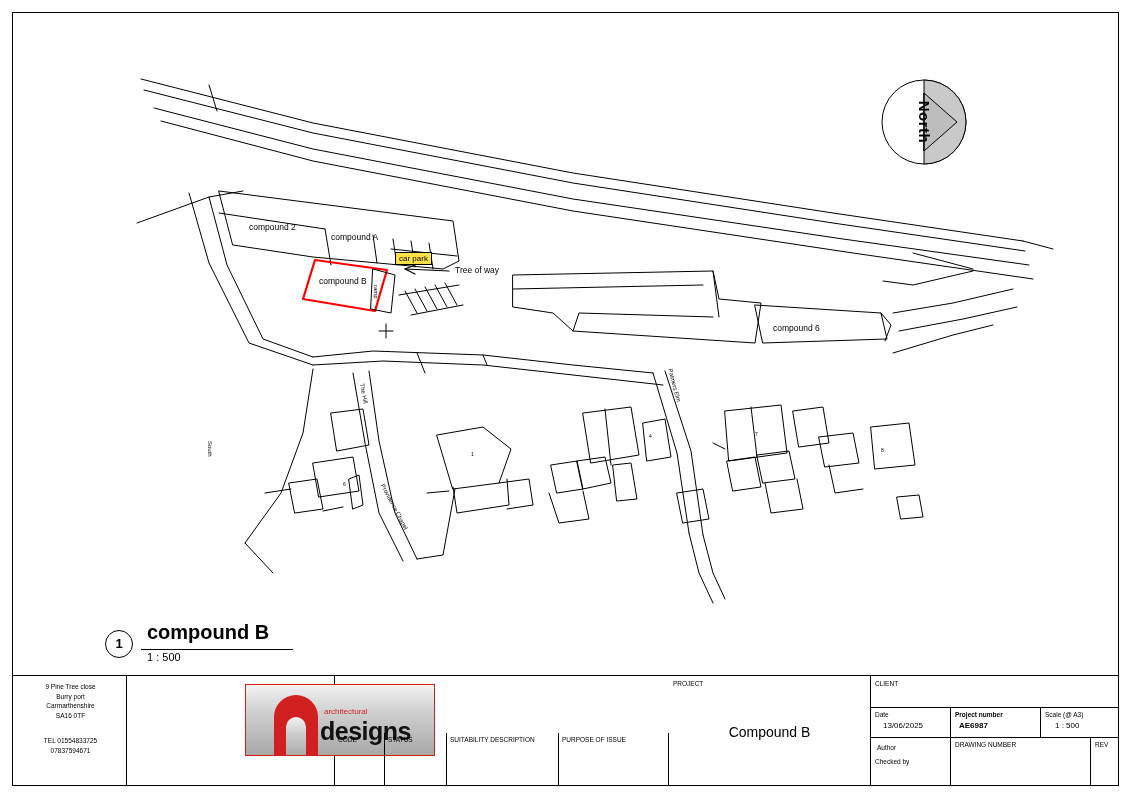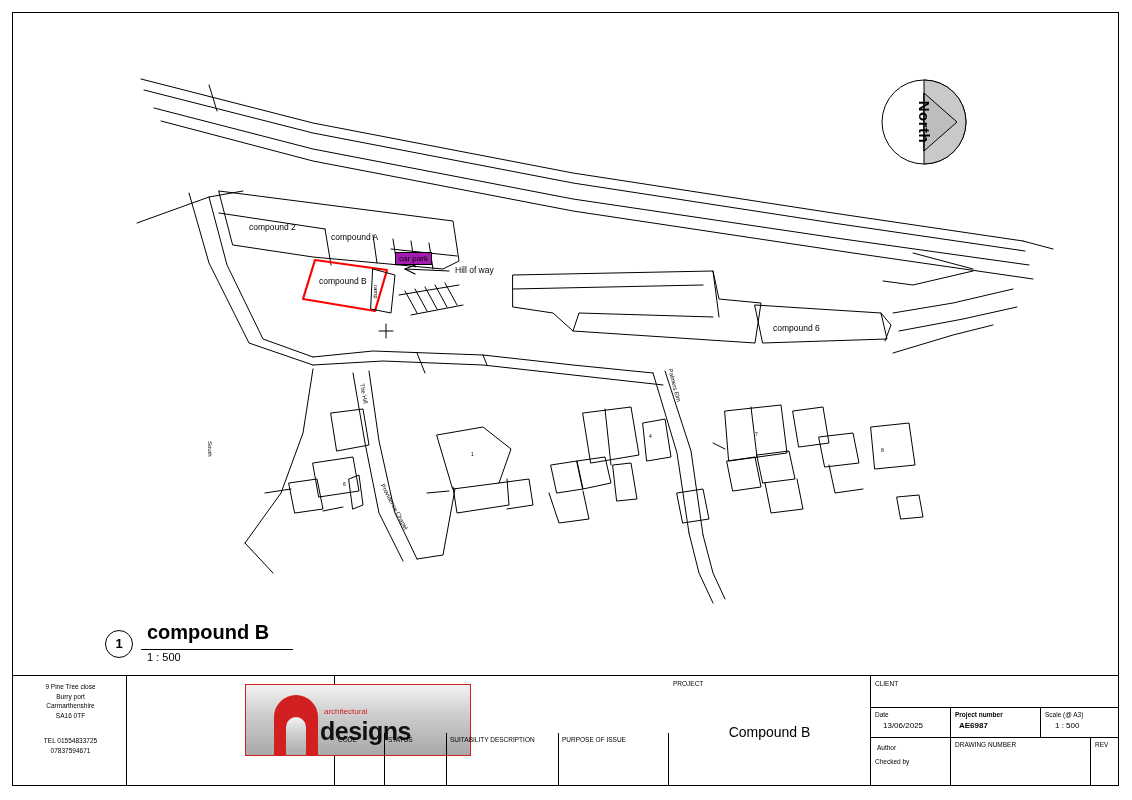--- a/index.html
+++ b/index.html
@@ -43,21 +43,21 @@
     font-size: 8.5px;
     color: #000;
     white-space: nowrap;
   }
   .maplabel.sm { font-size: 6px; }
   .maplabel.xs { font-size: 5px; }
   .framed {
     position: absolute;
     font-size: 8px;
     border: 1px solid #000;
-    background: #a21caf;
+    background: #fde047;
     padding: 1px 3px;
     white-space: nowrap;
   }
   
   .north-wrap {
     position: absolute;
     left: 868px;
     top: 66px;
     width: 86px;
     height: 86px;
@@ -150,21 +150,21 @@
     top: 60px;
     width: 95px;
     text-align: center;
     font-size: 6.5px;
     line-height: 9.5px;
   }
   .logo-box {
     position: absolute;
     left: 118px;
     top: 8px;
-    width: 226px;
+    width: 190px;
     height: 72px;
     border: 1.5px solid #d21f1f;
     background: linear-gradient(180deg,#f2f2f2 0%,#cfcfcf 40%,#a8a8a8 100%);
     box-sizing: border-box;
     overflow: hidden;
   }
   .logo-A {
     position: absolute;
     left: 28px;
     top: 10px;
@@ -346,21 +346,21 @@
         <path d="M43 14 L43 72" stroke="#000000" stroke-width="1"></path>
       </svg>
       <div class="north-text">North</div>
     </div>
 
     <div class="maplabel" style="left:236px; top:209px;">compound 2</div>
     <div class="maplabel" style="left:318px; top:219px;">compound A</div>
     <div class="maplabel" style="left:306px; top:263px;">compound B</div>
     <div class="maplabel" style="left:760px; top:310px;">compound 6</div>
     <div class="framed" style="left:382px; top:239px;">car park</div>
-    <div class="maplabel" style="left:442px; top:252px;">Hill of way</div>
+    <div class="maplabel" style="left:442px; top:252px;">Tree of way</div>
 
     <div class="maplabel sm" style="left:366px; top:272px; transform:rotate(90deg); transform-origin:left top;">ramp</div>
     <div class="maplabel sm" style="left:200px; top:428px; transform:rotate(90deg); transform-origin:left top;">South</div>
     <div class="maplabel sm" style="left:660px; top:355px; transform:rotate(75deg); transform-origin:left top;">Palmers Elm</div>
     <div class="maplabel sm" style="left:352px; top:370px; transform:rotate(80deg); transform-origin:left top;">The Hill</div>
     <div class="maplabel sm" style="left:372px; top:470px; transform:rotate(62deg); transform-origin:left top;">Providence Chapel</div>
 
     <div class="maplabel xs" style="left:458px; top:438px;">1</div>
     <div class="maplabel xs" style="left:636px; top:420px;">4</div>
     <div class="maplabel xs" style="left:330px; top:468px;">6</div>

